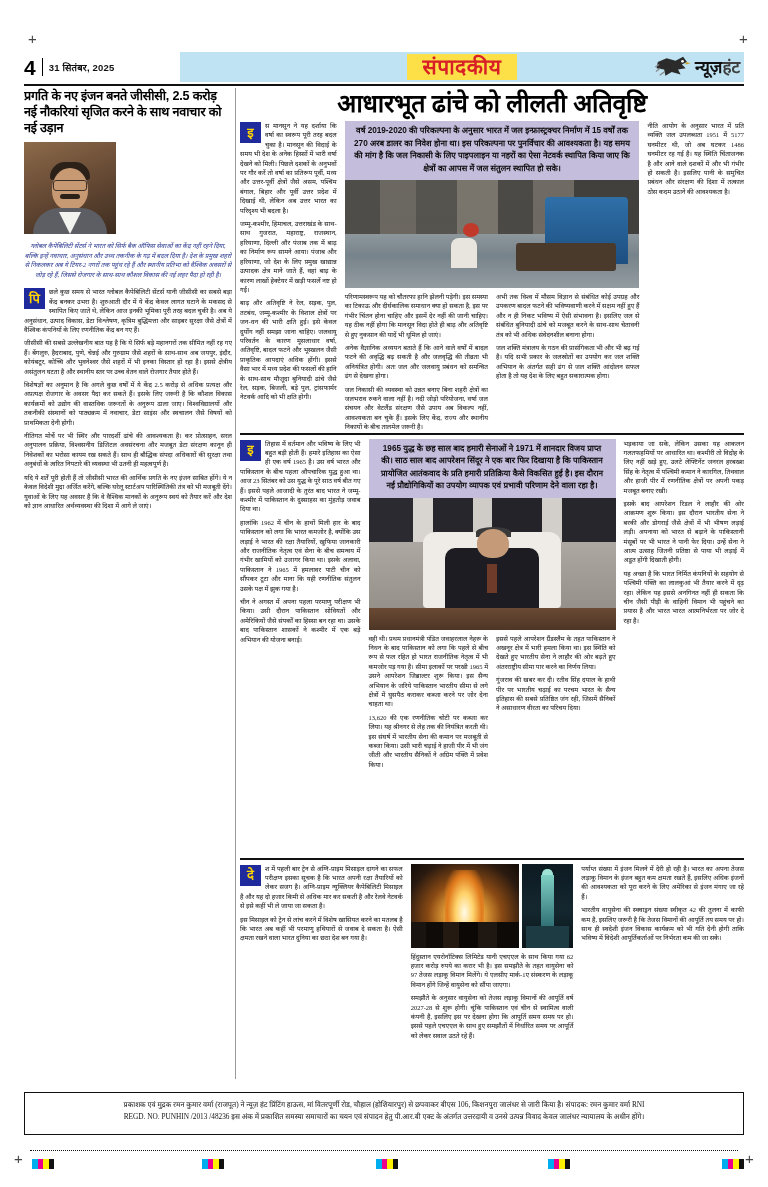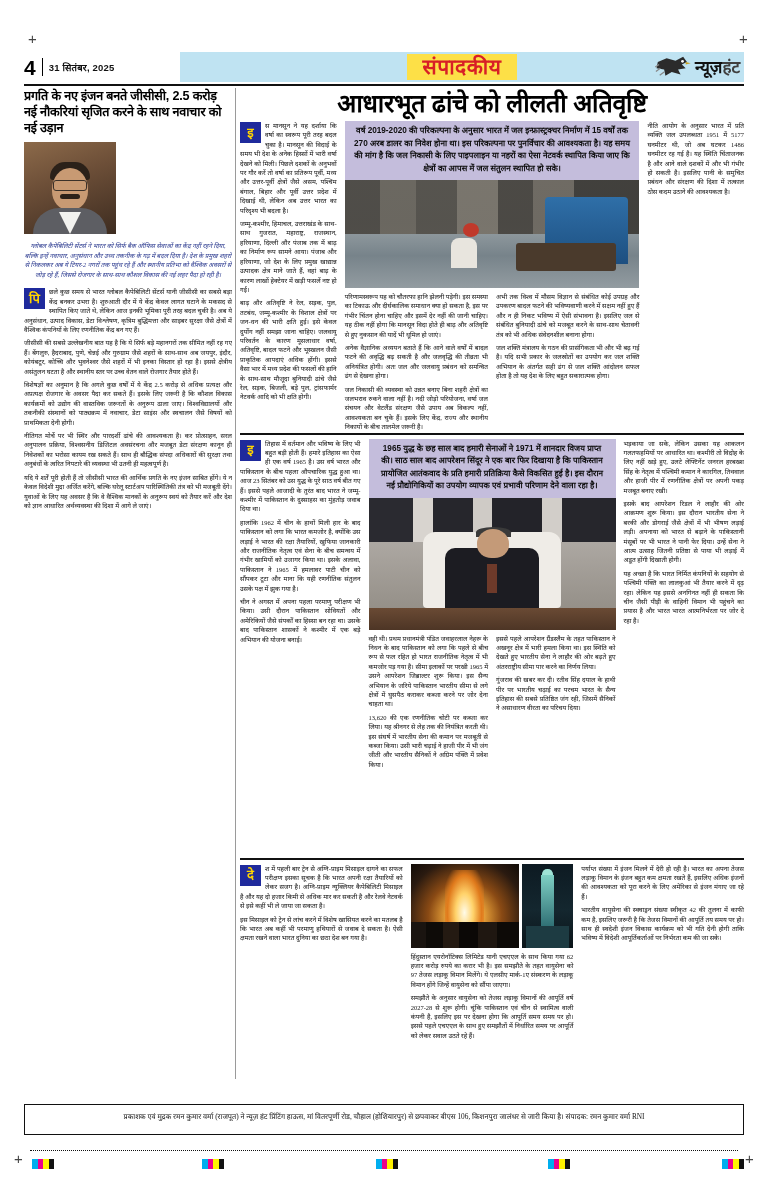--- a/index.html
+++ b/index.html
@@ -522,20 +522,21 @@
             <p>भारतीय वायुसेना की स्क्वाड्रन संख्या स्वीकृत 42 की तुलना में काफी कम है, इसलिए जरूरी है कि तेजस विमानों की आपूर्ति तय समय पर हो। साथ ही स्वदेशी इंजन विकास कार्यक्रम को भी गति देनी होगी ताकि भविष्य में विदेशी आपूर्तिकर्ताओं पर निर्भरता कम की जा सके।</p>
           </div>
         </div>
       </div>
 
     </div>
   </div>
 
   <div class="footer">
     <p><span>प्रकाशक एवं मुद्रक रमन कुमार वर्मा (राजपूत) ने न्यूज़ हंट प्रिंटिंग हाऊस, मां वितरपूर्णी रोड, चौहाल (होशियारपुर) से छपवाकर बीएस 106, किशनपुरा जालंधर से जारी किया है। संपादक: रमन कुमार वर्मा</span> <span class="smallcaps">RNI</span></p>
+    <p><span class="smallcaps">REGD. NO. PUNHIN /2013 /48236</span> <span>इस अंक में प्रकाशित समस्या समाचारों का चयन एवं संपादन हेतु पी.आर.बी एक्ट के अंतर्गत उत्तरदायी व उनसे उत्पन्न विवाद केवल जालंधर न्यायालय के अधीन होंगे।</span></p>
   </div>
 
   <div class="dotted-rule"></div>
 
   <div class="reg-marks">
     <div class="reg" style="left:8px;">
         <i class="c"></i>
         <i class="m"></i>
         <i class="y"></i>
         <i class="k"></i>

